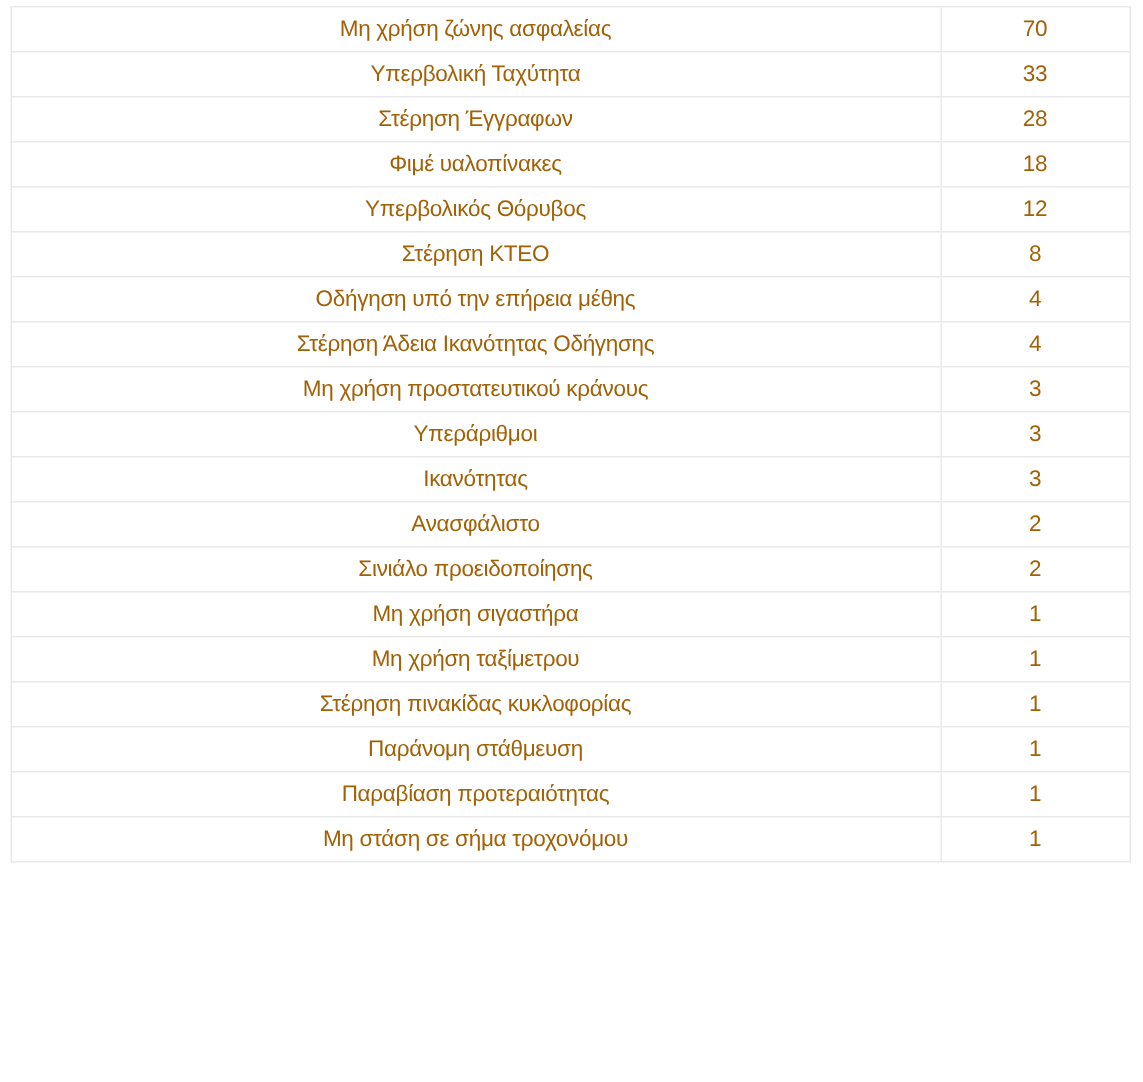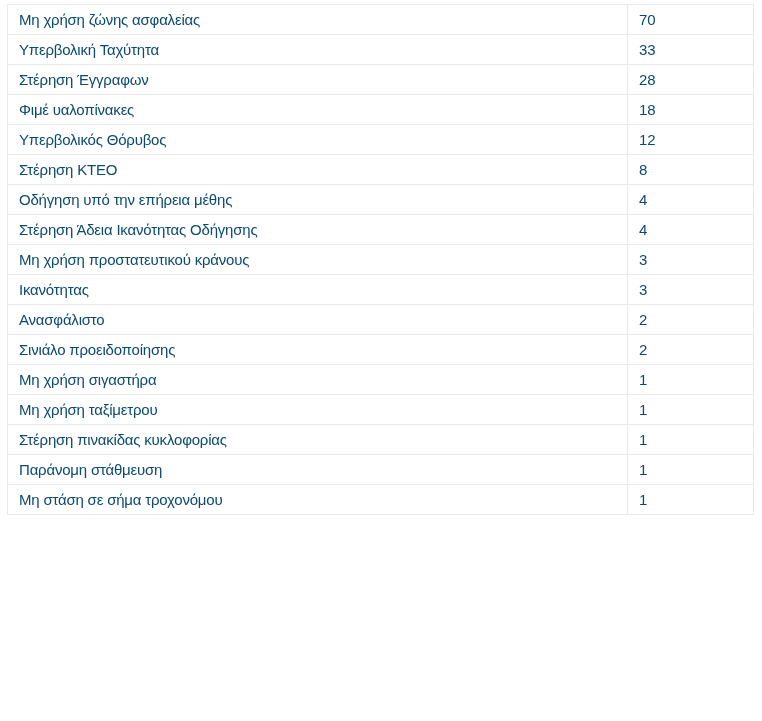--- a/index.html
+++ b/index.html
@@ -16,22 +16,23 @@
     overflow: hidden;
   }
   .table-wrap {
     padding: 4px 0 0 7px;
   }
   table.violations {
     border-collapse: collapse;
     width: 746px;
     table-layout: fixed;
     font-size: 15px;
-    color: #0c4a6e;
+    color: #a16207;
     letter-spacing: -0.2px;
+    text-align: center;
   }
   table.violations td {
     border: 1px solid #e9e9e9;
     padding: 6px 12px 6px 11px;
     line-height: 17px;
     height: 30px;
     white-space: nowrap;
     overflow: hidden;
     background: #ffffff;
   }
@@ -75,20 +76,24 @@
           </tr>
           <tr>
             <td class="label-cell">Στέρηση Άδεια Ικανότητας Οδήγησης</td>
             <td class="value-cell">4</td>
           </tr>
           <tr>
             <td class="label-cell">Μη χρήση προστατευτικού κράνους</td>
             <td class="value-cell">3</td>
           </tr>
           <tr>
+            <td class="label-cell">Υπεράριθμοι</td>
+            <td class="value-cell">3</td>
+          </tr>
+          <tr>
             <td class="label-cell">Ικανότητας</td>
             <td class="value-cell">3</td>
           </tr>
           <tr>
             <td class="label-cell">Ανασφάλιστο</td>
             <td class="value-cell">2</td>
           </tr>
           <tr>
             <td class="label-cell">Σινιάλο προειδοποίησης</td>
             <td class="value-cell">2</td>
@@ -103,19 +108,23 @@
           </tr>
           <tr>
             <td class="label-cell">Στέρηση πινακίδας κυκλοφορίας</td>
             <td class="value-cell">1</td>
           </tr>
           <tr>
             <td class="label-cell">Παράνομη στάθμευση</td>
             <td class="value-cell">1</td>
           </tr>
           <tr>
+            <td class="label-cell">Παραβίαση προτεραιότητας</td>
+            <td class="value-cell">1</td>
+          </tr>
+          <tr>
             <td class="label-cell">Μη στάση σε σήμα τροχονόμου</td>
             <td class="value-cell">1</td>
           </tr>
         </tbody>
     </table>
   </div>
 </div>
 
 </body></html>

